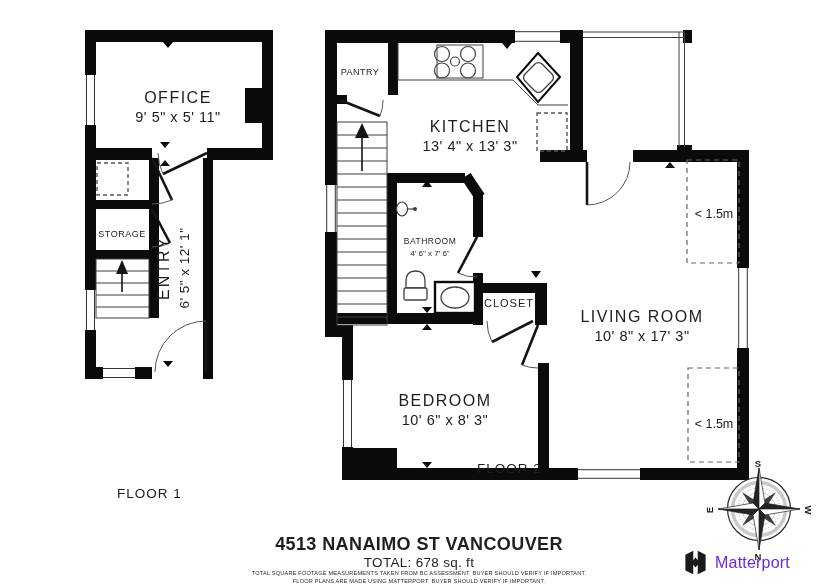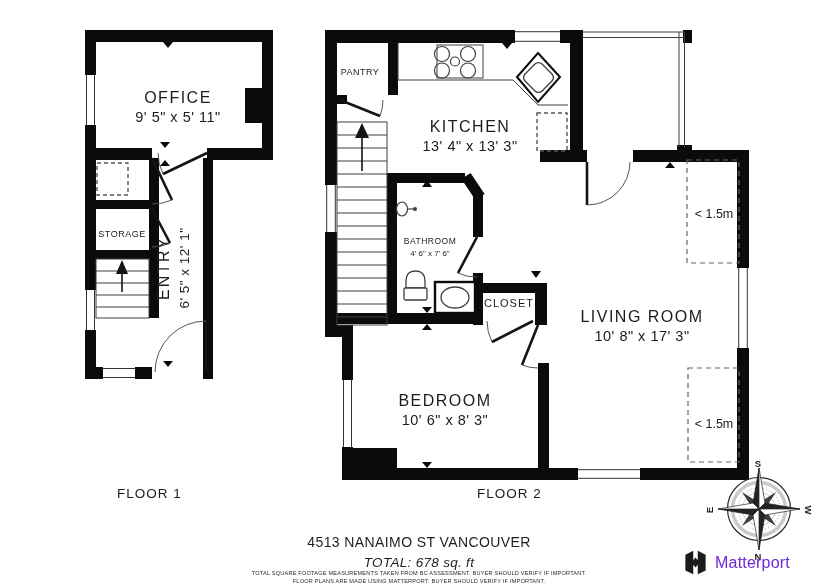--- a/index.html
+++ b/index.html
@@ -2,22 +2,22 @@
 <html><head>
 <meta charset="utf-8">
 <style>
   html,body{margin:0;padding:0;background:#fff;}
   .canvas{position:relative;width:830px;height:587px;background:#ffffff;overflow:hidden;
           font-family:"Liberation Sans","DejaVu Sans",sans-serif;color:#1c1c1c;}
   .abs{position:absolute;}
   svg text{fill:#1c1c1c;font-family:"Liberation Sans","DejaVu Sans",sans-serif;}
   .floor-label{position:absolute;width:120px;text-align:left;font-size:13.5px;letter-spacing:1px;color:#1c1c1c;}
   .footer{position:absolute;left:8px;right:0;text-align:center;color:#1f1f1f;}
-  .addr{top:534px;font-size:14px;font-weight:400;letter-spacing:.4px;}
-  .total{top:555px;font-size:13.5px;font-weight:500;letter-spacing:.3px;font-style:italic;}
+  .addr{top:534px;font-size:18px;font-weight:700;letter-spacing:.4px;}
+  .total{top:555px;font-size:13.5px;font-weight:500;letter-spacing:.3px;}
   .disc{font-size:5.6px;color:#2a2a2a;letter-spacing:.2px;}
   .disc1{top:570px;} .disc2{top:578px;}
   .logo{position:absolute;left:682px;top:549px;display:flex;align-items:center;gap:6px;}
   .logo-text{font-size:16px;font-weight:normal;color:#6d28d9;letter-spacing:.2px;}
 </style>
 </head>
 <body>
 
 <div class="canvas">
 
@@ -220,21 +220,21 @@
     <text x="184" y="282" font-size="11" letter-spacing="1" text-anchor="middle">CLOSET</text>
     <text x="317" y="297" font-size="16" letter-spacing="1.5" text-anchor="middle">LIVING ROOM</text>
     <text x="317" y="316" font-size="14.5" letter-spacing=".5" text-anchor="middle">10' 8" x 17' 3"</text>
     <text x="120" y="381" font-size="16" letter-spacing="1.5" text-anchor="middle">BEDROOM</text>
     <text x="120" y="400" font-size="14.5" letter-spacing=".5" text-anchor="middle">10' 6" x 8' 3"</text>
     <text x="389" y="193" font-size="12.5" text-anchor="middle">&lt; 1.5m</text>
     <text x="389" y="403" font-size="12.5" text-anchor="middle">&lt; 1.5m</text>
   </svg>
 
   <div class="floor-label" style="left:117px;top:486px">FLOOR 1</div>
-  <div class="floor-label" style="left:477px;top:486px">FLOOR 2</div>
+  <div class="floor-label" style="left:477px;top:461px">FLOOR 2</div>
 
   <svg class="abs" style="left:704px;top:454px" width="110" height="110" viewBox="0 0 110 110">
     <circle cx="55" cy="55" r="31.5" fill="none" stroke="#2a2a2a" stroke-width="1.2"></circle>
     <circle cx="55" cy="55" r="26.5" fill="none" stroke="#c9c9c9" stroke-width="3.5"></circle>
     <circle cx="55" cy="55" r="21" fill="none" stroke="#888" stroke-width=".8" stroke-dasharray="1,2.2"></circle>
     <circle cx="55" cy="55" r="16.5" fill="none" stroke="#bbb" stroke-width=".8"></circle>
     <g fill="#3d3d3d">
       <polygon points="72,38 63.7,50.9 55,55 59.1,46.3"></polygon>
       <polygon points="72,72 59.1,63.7 55,55 63.7,59.1"></polygon>
       <polygon points="38,72 46.3,59.1 55,55 50.9,63.7"></polygon>

